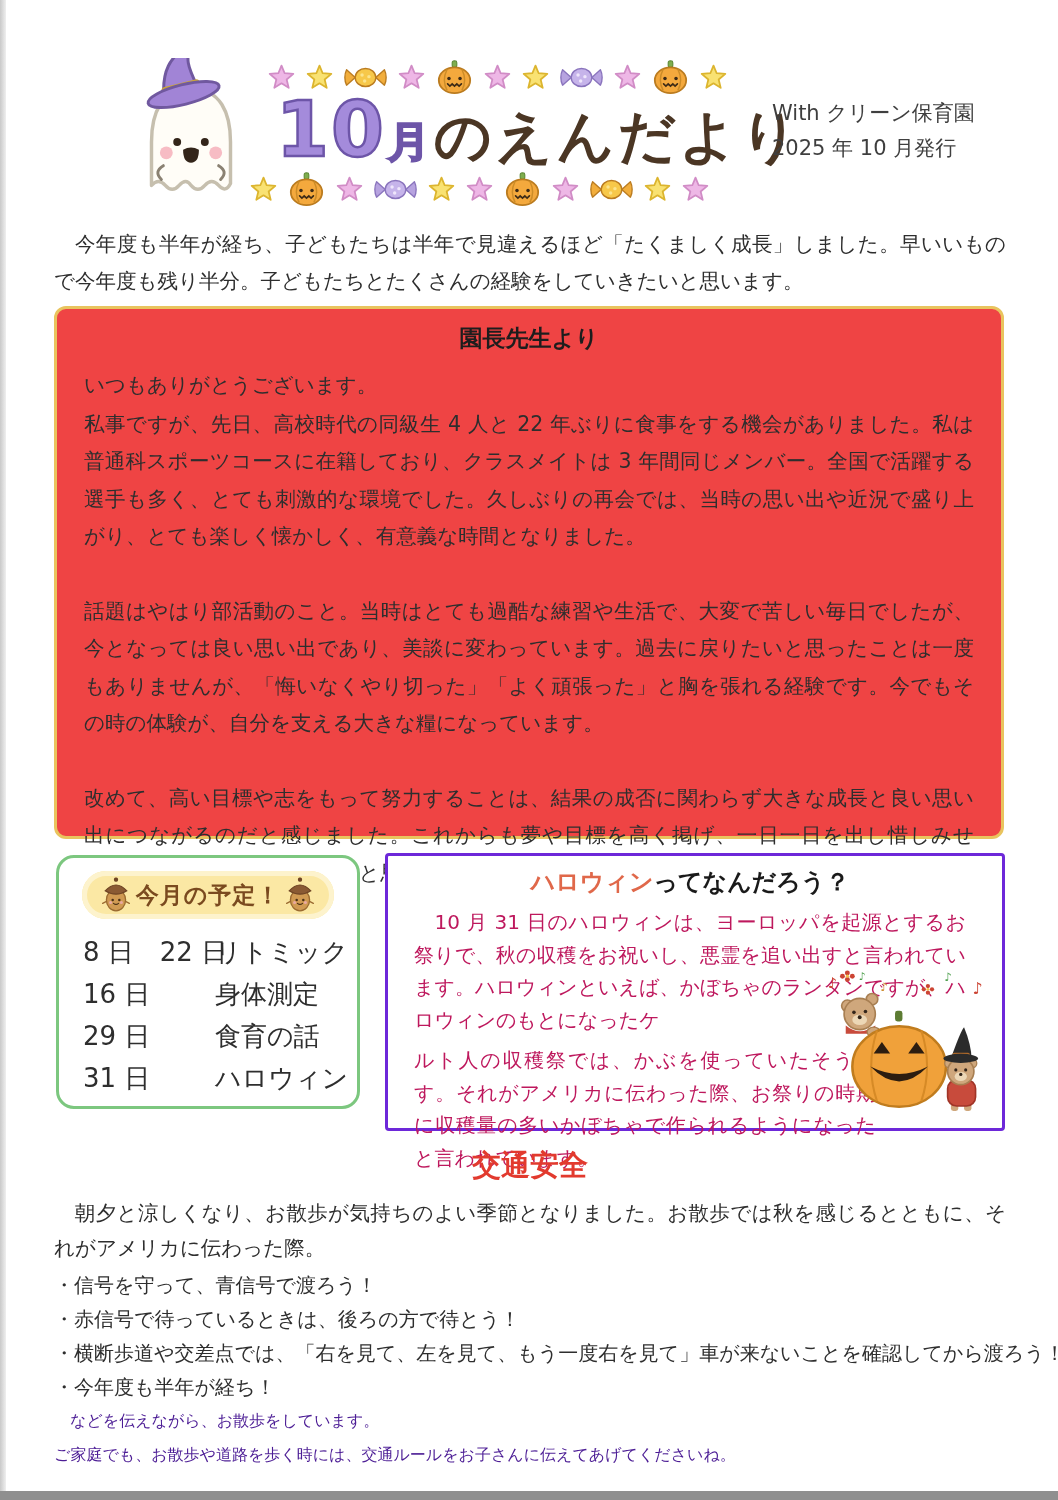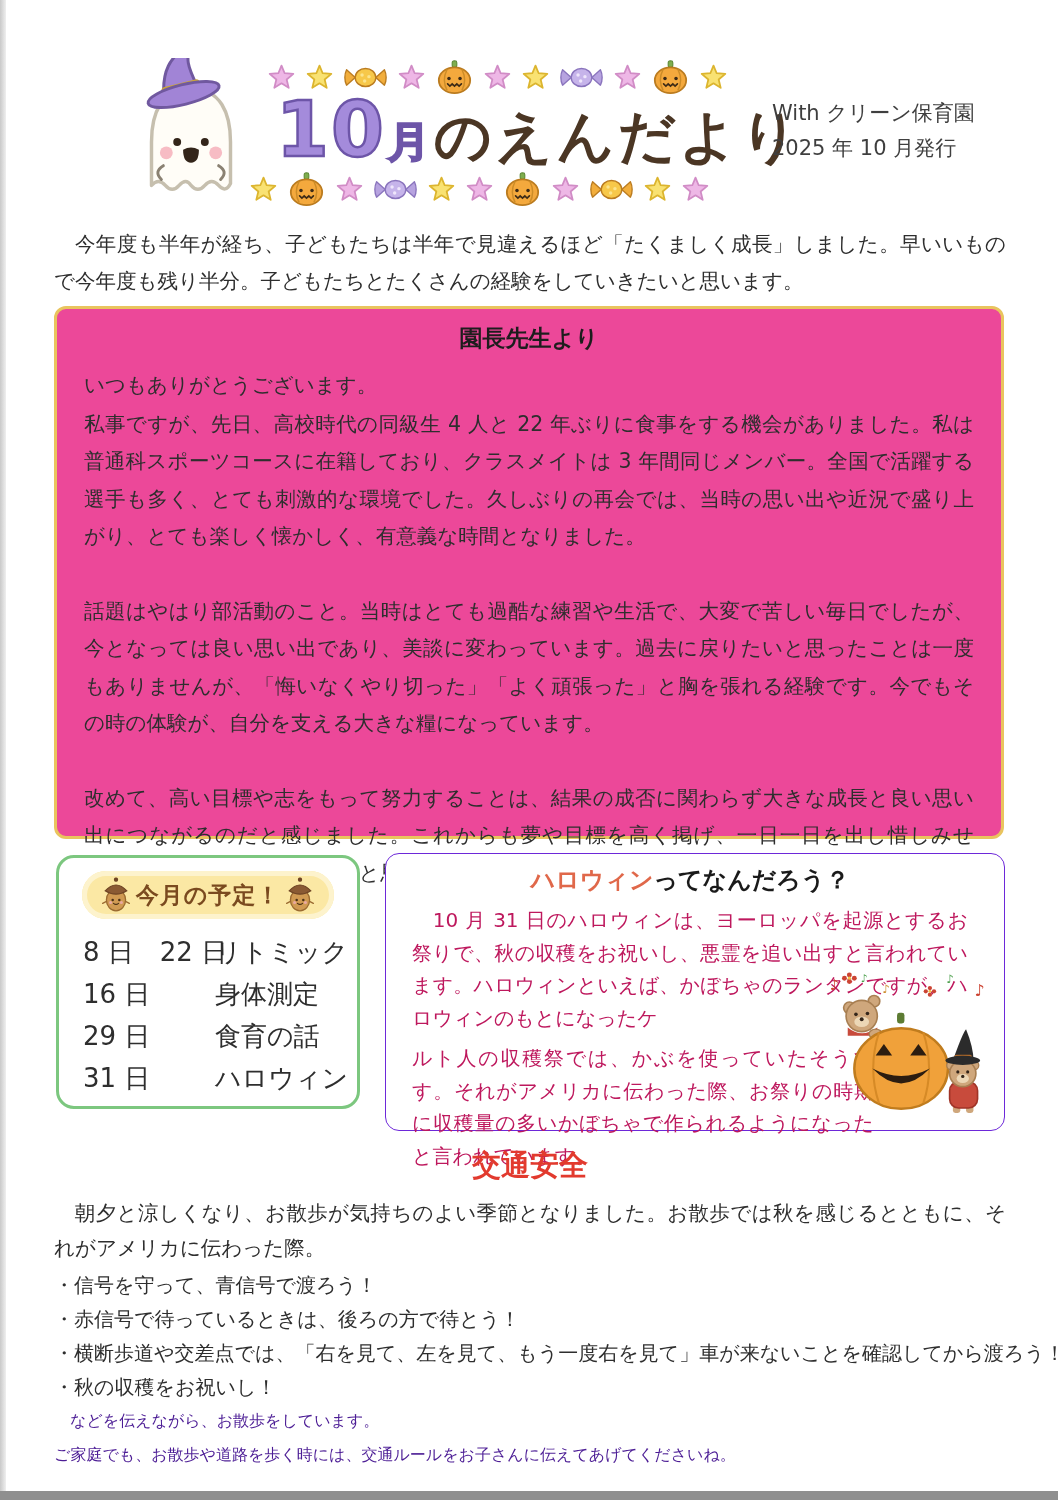--- a/index.html
+++ b/index.html
@@ -27,21 +27,21 @@
   .title-month{font-size:42px;font-weight:800;color:#a48bdb;-webkit-text-stroke:2px #6d55a8;margin-left:2px;line-height:1;}
   .title-rest{font-size:57px;font-weight:800;color:#4b3624;letter-spacing:3px;line-height:1;margin-left:4px;}
 
   .publisher{position:absolute;left:772px;top:96px;font-size:21px;line-height:35px;color:#3f3f3f;}
 
   
   .intro{position:absolute;left:54px;top:226px;width:952px;font-size:20.5px;line-height:37px;text-align:justify;color:#2e2e2e;}
 
   
   .principal-box{position:absolute;left:54px;top:306px;width:950px;height:533px;
-    border:3px solid #e9c45e;border-radius:12px;background:#ec4899;box-sizing:border-box;
+    border:3px solid #e9c45e;border-radius:12px;background:#ef4444;box-sizing:border-box;
     padding:14px 26px 0 26px;}
   .principal-title{text-align:center;font-size:23px;font-weight:bold;color:#1d1d1d;margin-bottom:13px;}
   .principal-box p{margin:1px;font-size:20.5px;line-height:37.5px;text-align:justify;color:#2e2e2e;}
   .principal-box p.gap{margin-top:37px;}
   .signature{font-size:20.5px;line-height:37.5px;text-align:right;padding-right:50px;color:#2e2e2e;}
 
   
   .schedule-box{position:absolute;left:56px;top:855px;width:304px;height:254px;
     border:3px solid #7cc77f;border-radius:18px;background:#fff;box-sizing:border-box;}
   .badge{margin:13px auto 0 auto;width:236px;background:#fbe8a4;border-radius:28px;
@@ -49,21 +49,21 @@
     padding:5px 8px;}
   .badge-label{font-size:23px;font-weight:800;color:#7a4a1f;letter-spacing:1px;white-space:nowrap;}
   .badge svg{width:30px;height:38px;flex:none;}
   .schedule-list{margin:18px 0 0 24px;}
   .schedule-row{display:flex;font-size:26px;line-height:30px;margin-bottom:12px;color:#2e2e2e;}
   .schedule-dates{width:132px;white-space:nowrap;}
   .schedule-event{white-space:nowrap;}
 
   
   .halloween-box{position:absolute;left:385px;top:853px;width:620px;height:278px;
-    border:1px solid #6d28d9;border-radius:14px;background:#fff;box-sizing:border-box;
+    border:3px solid #6d28d9;border-radius:4px;background:#fff;box-sizing:border-box;
     padding:10px 28px 0 18px;}
   .halloween-title{text-align:center;font-size:24px;font-weight:bold;color:#1a1a1a;margin-bottom:6px;white-space:nowrap;}
   .halloween-title .accent{color:#e0684a;}
   .hw-body{font-size:20px;line-height:32.5px;text-align:justify;color:#be185d;margin:8px;}
   .hw-body-narrow{width:462px;}
   .hw-art{position:absolute;right:4px;bottom:8px;width:178px;height:152px;}
 
   
   .traffic{position:absolute;left:54px;top:1146px;width:952px;}
   .traffic-title{text-align:center;font-size:29px;font-weight:bold;color:#e23a2e;margin:0 0 10px 0;}
@@ -324,17 +324,17 @@
   </div>
 </div>
 
 <div class="traffic">
   <div class="traffic-title">交通安全</div>
   <p class="traffic-intro">　朝夕と涼しくなり、お散歩が気持ちのよい季節となりました。お散歩では秋を感じるとともに、それがアメリカに伝わった際。</p>
   <div class="traffic-bullets">
     <div>・信号を守って、青信号で渡ろう！</div>
     <div>・赤信号で待っているときは、後ろの方で待とう！</div>
     <div>・横断歩道や交差点では、「右を見て、左を見て、もう一度右を見て」車が来ないことを確認してから渡ろう！</div>
-    <div>・秋の収穫をお祝いし！</div>
+    <div>・今年度も半年が経ち！</div>
   </div>
   <div class="traffic-close">　などを伝えながら、お散歩をしています。</div>
   <div class="traffic-close">ご家庭でも、お散歩や道路を歩く時には、交通ルールをお子さんに伝えてあげてくださいね。</div>
 </div>
 
 </body></html>

